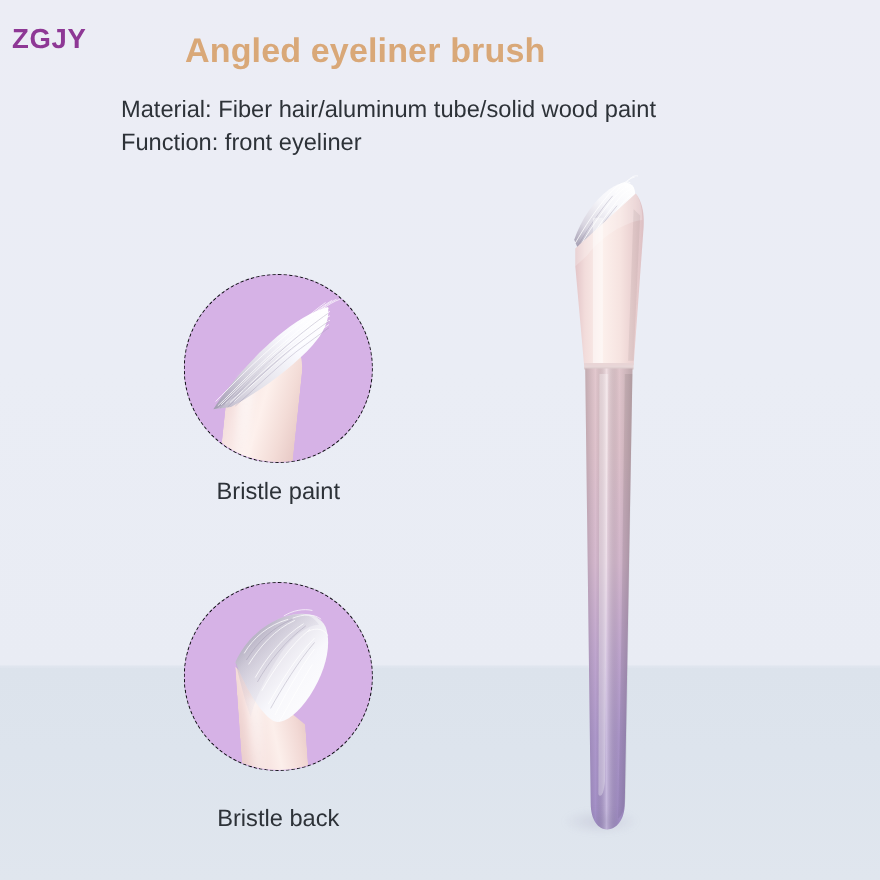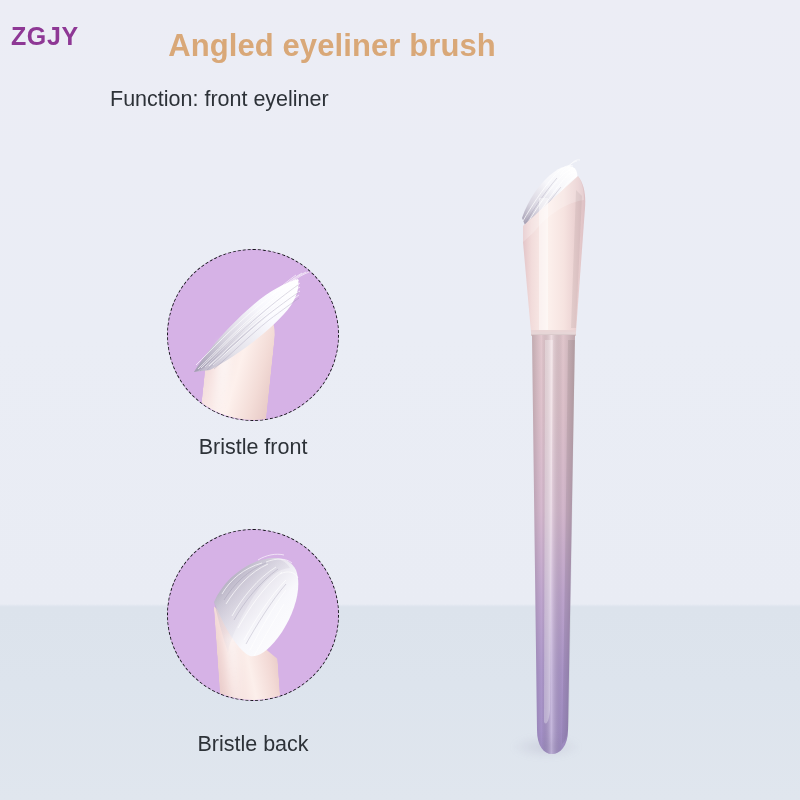--- a/index.html
+++ b/index.html
@@ -133,20 +133,21 @@
 
 <div id="stage">
 
   <div class="bg-top"></div>
   <div class="bg-bottom"></div>
   <div class="bg-seam"></div>
 
   <div class="logo">ZGJY</div>
   <div class="title">Angled eyeliner brush</div>
   <div class="specs">
+    <div>Material: Fiber hair/aluminum tube/solid wood paint</div>
     <div>Function: front eyeliner</div>
   </div>
 
   <div class="inset one">
     <div class="fer-front"></div>
     <div class="fer-front-sheen"></div>
     <svg class="brush-front" viewBox="0 0 132 108">
       <defs>
         <linearGradient id="bfGrad" x1="0" y1="1" x2="1" y2="0">
           <stop offset="0%" stop-color="#b9b3c6"></stop>
@@ -182,21 +183,21 @@
 
       <g stroke="#ffffff" stroke-width="0.7" fill="none" opacity="0.9">
         <path d="M112,14 C118,9 124,6 129,4"></path>
         <path d="M106,17 C113,11 120,7 126,4"></path>
         <path d="M99,22 C107,15 115,9 122,5"></path>
         <path d="M92,27 C100,19 109,12 116,7"></path>
       </g>
     </svg>
     <div class="inset-caption-hit"></div>
   </div>
-  <div class="inset-caption one">Bristle front</div>
+  <div class="inset-caption one">Bristle paint</div>
 
   <div class="inset two">
     <div class="fer-back"></div>
     <div class="fer-back-sheen"></div>
     <svg class="brush-back" viewBox="0 0 126 116">
       <defs>
         <linearGradient id="bbGrad" x1="0" y1="0" x2="1" y2="1">
           <stop offset="0%" stop-color="#a49eb4"></stop>
           <stop offset="28%" stop-color="#ddd9e4"></stop>
           <stop offset="62%" stop-color="#f8f8fc"></stop>

